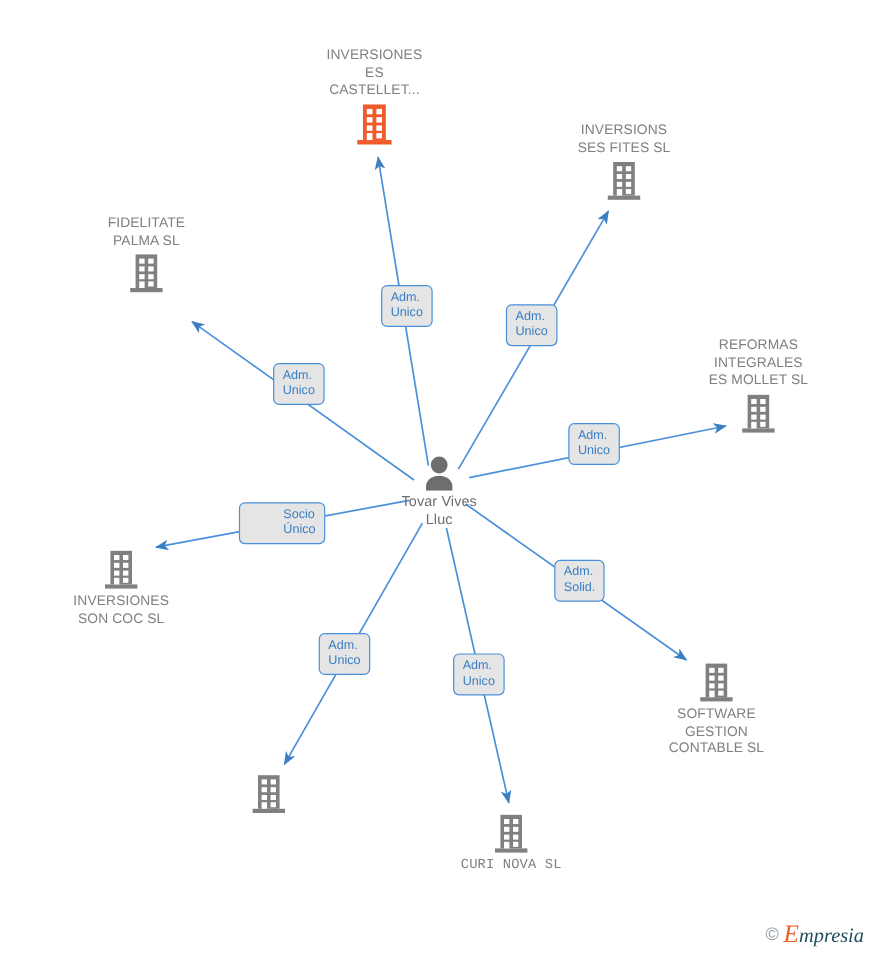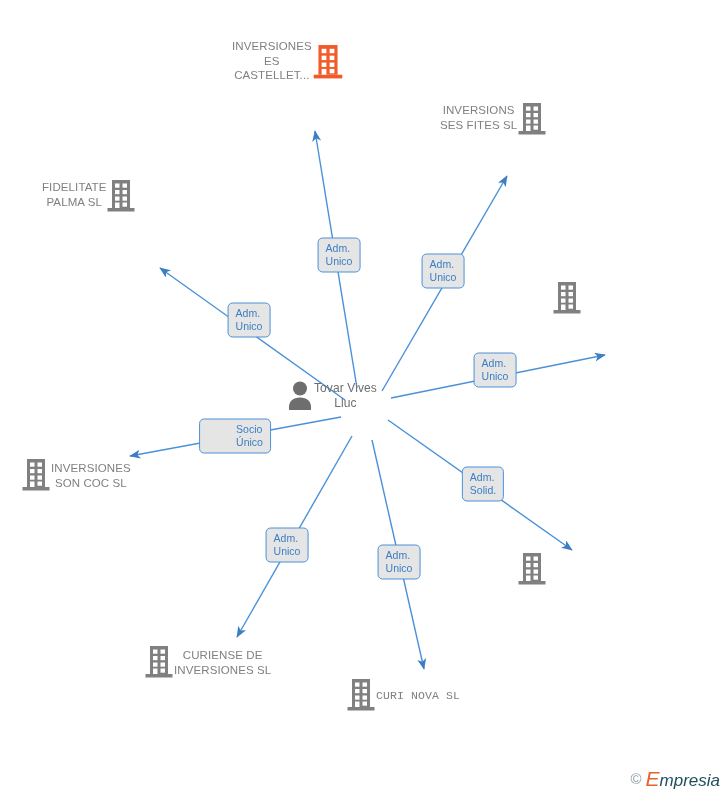--- a/index.html
+++ b/index.html
@@ -19,21 +19,21 @@
     left: 0; top: 0;
     width: 728px;
     height: 795px;
   }
   .node {
     position: absolute;
     width: 160px;
     margin-left: -80px;
     text-align: center;
     display: flex;
-    flex-direction: row;
+    flex-direction: column;
     align-items: center;
     pointer-events: auto;
   }
   .node .caption {
     font-size: 11.5px;
     line-height: 14.6px;
     color: #808080;
     letter-spacing: 0.1px;
     white-space: pre-line;
   }
@@ -71,21 +71,21 @@
     display: flex;
     align-items: center;
     gap: 4px;
   }
   #watermark .copy {
     font-size: 15px;
     color: #8c9aa3;
     line-height: 1;
   }
   #watermark .brand {
-    font-family: Liberation Sans, sans-serif;
+    font-family: Liberation Serif, serif;
     font-size: 17px;
     font-style: italic;
     line-height: 1;
     color: #1f4e5f;
   }
   #watermark .brand .cap {
     color: #e8622a;
     font-size: 21px;
   }
 </style>
@@ -157,34 +157,40 @@
             <rect x="16.5" y="4.5" width="4.5" height="4.2" fill="#ffffff"></rect>
             <rect x="9" y="11" width="4.5" height="4.2" fill="#ffffff"></rect>
             <rect x="16.5" y="11" width="4.5" height="4.2" fill="#ffffff"></rect>
             <rect x="9" y="17.5" width="4.5" height="4.2" fill="#ffffff"></rect>
             <rect x="16.5" y="17.5" width="4.5" height="4.2" fill="#ffffff"></rect>
             <rect x="9" y="23.5" width="4.5" height="5.5" fill="#ffffff"></rect>
             <rect x="16.5" y="23.5" width="4.5" height="4.2" fill="#ffffff"></rect>
           </svg></span>
       </div>
       <div class="node label-above" style="left: 632px; top: 281px;">
+        <div class="caption">REFORMAS
+INTEGRALES
+ES MOLLET SL</div>
         <span class="icon-wrap"><svg width="30" height="34" viewBox="0 0 30 34">
             <rect x="6" y="1" width="18" height="28" fill="#808080"></rect>
             <rect x="1.5" y="29" width="27" height="3.5" fill="#808080"></rect>
             <rect x="9" y="4.5" width="4.5" height="4.2" fill="#ffffff"></rect>
             <rect x="16.5" y="4.5" width="4.5" height="4.2" fill="#ffffff"></rect>
             <rect x="9" y="11" width="4.5" height="4.2" fill="#ffffff"></rect>
             <rect x="16.5" y="11" width="4.5" height="4.2" fill="#ffffff"></rect>
             <rect x="9" y="17.5" width="4.5" height="4.2" fill="#ffffff"></rect>
             <rect x="16.5" y="17.5" width="4.5" height="4.2" fill="#ffffff"></rect>
             <rect x="9" y="23.5" width="4.5" height="5.5" fill="#ffffff"></rect>
             <rect x="16.5" y="23.5" width="4.5" height="4.2" fill="#ffffff"></rect>
           </svg></span>
       </div>
       <div class="node label-below" style="left: 597px; top: 552px;">
+        <div class="caption">SOFTWARE
+GESTION
+CONTABLE SL</div>
         <span class="icon-wrap"><svg width="30" height="34" viewBox="0 0 30 34">
             <rect x="6" y="1" width="18" height="28" fill="#808080"></rect>
             <rect x="1.5" y="29" width="27" height="3.5" fill="#808080"></rect>
             <rect x="9" y="4.5" width="4.5" height="4.2" fill="#ffffff"></rect>
             <rect x="16.5" y="4.5" width="4.5" height="4.2" fill="#ffffff"></rect>
             <rect x="9" y="11" width="4.5" height="4.2" fill="#ffffff"></rect>
             <rect x="16.5" y="11" width="4.5" height="4.2" fill="#ffffff"></rect>
             <rect x="9" y="17.5" width="4.5" height="4.2" fill="#ffffff"></rect>
             <rect x="16.5" y="17.5" width="4.5" height="4.2" fill="#ffffff"></rect>
             <rect x="9" y="23.5" width="4.5" height="5.5" fill="#ffffff"></rect>
@@ -200,22 +206,20 @@
             <rect x="16.5" y="4.5" width="4.5" height="4.2" fill="#ffffff"></rect>
             <rect x="9" y="11" width="4.5" height="4.2" fill="#ffffff"></rect>
             <rect x="16.5" y="11" width="4.5" height="4.2" fill="#ffffff"></rect>
             <rect x="9" y="17.5" width="4.5" height="4.2" fill="#ffffff"></rect>
             <rect x="16.5" y="17.5" width="4.5" height="4.2" fill="#ffffff"></rect>
             <rect x="9" y="23.5" width="4.5" height="5.5" fill="#ffffff"></rect>
             <rect x="16.5" y="23.5" width="4.5" height="4.2" fill="#ffffff"></rect>
           </svg></span>
       </div>
       <div class="node label-below" style="left: 224px; top: 645px;">
-        <div class="caption">CURIENSE DE
-INVERSIONES SL</div>
         <span class="icon-wrap"><svg width="30" height="34" viewBox="0 0 30 34">
             <rect x="6" y="1" width="18" height="28" fill="#808080"></rect>
             <rect x="1.5" y="29" width="27" height="3.5" fill="#808080"></rect>
             <rect x="9" y="4.5" width="4.5" height="4.2" fill="#ffffff"></rect>
             <rect x="16.5" y="4.5" width="4.5" height="4.2" fill="#ffffff"></rect>
             <rect x="9" y="11" width="4.5" height="4.2" fill="#ffffff"></rect>
             <rect x="16.5" y="11" width="4.5" height="4.2" fill="#ffffff"></rect>
             <rect x="9" y="17.5" width="4.5" height="4.2" fill="#ffffff"></rect>
             <rect x="16.5" y="17.5" width="4.5" height="4.2" fill="#ffffff"></rect>
             <rect x="9" y="23.5" width="4.5" height="5.5" fill="#ffffff"></rect>

